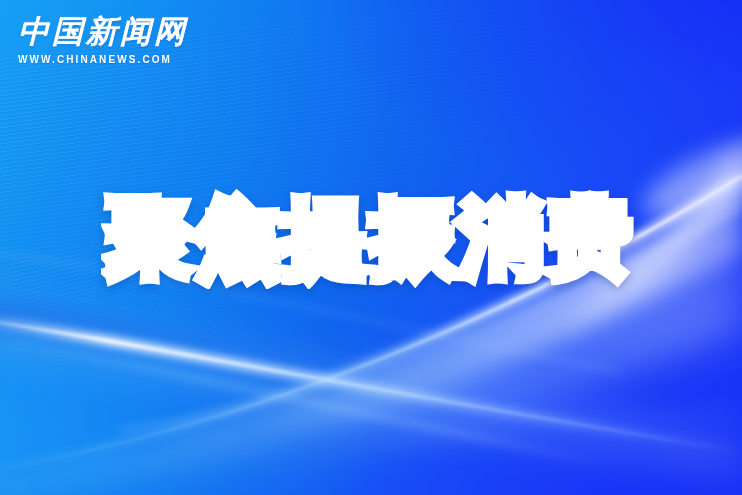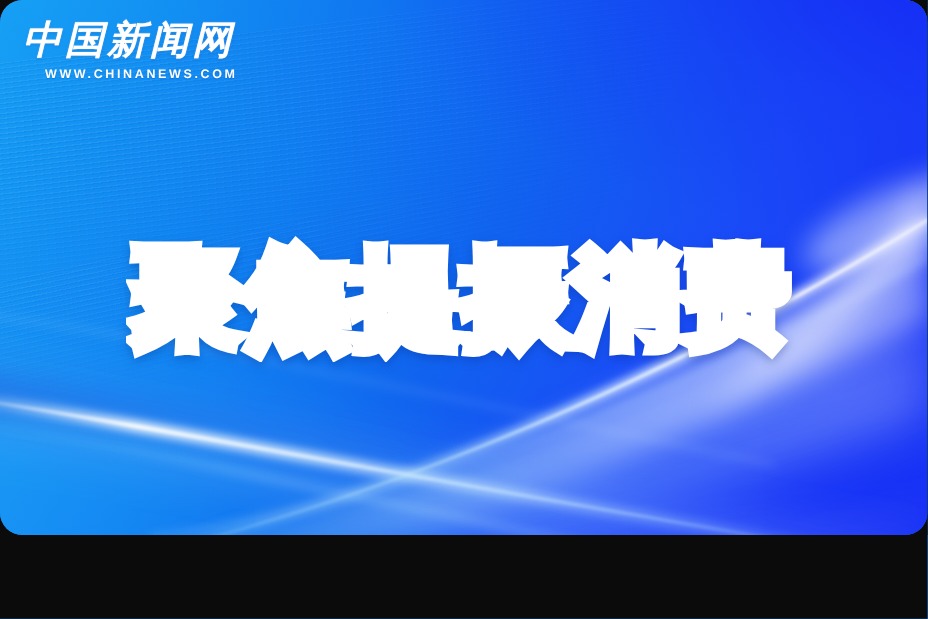--- a/index.html
+++ b/index.html
@@ -3,25 +3,24 @@
 <meta charset="utf-8">
 <style>
   html, body {
     margin: 0;
     padding: 0;
     background: #0b0b0b;
   }
   #stage {
     position: relative;
     width: 742px;
-    height: 428px;
+    height: 495px;
     overflow: hidden;
     font-family: "Liberation Sans", sans-serif;
     background: #1180f0;
-    border-radius: 18px;
   }
 
   
   .bg-base {
     position: absolute;
     inset: 0;
     background:
       linear-gradient(118deg,
         #16a0f5 0%,
         #128ef2 16%,
@@ -142,21 +141,21 @@
     white-space: nowrap;
   }
   .logo-url {
     display: block;
     color: #ffffff;
     font-family: "Liberation Sans", sans-serif;
     font-size: 10px;
     font-weight: 700;
     letter-spacing: 2.1px;
     margin-top: 5px;
-    margin-left: 18px;
+    margin-left: 0;
     white-space: nowrap;
     text-shadow: 0 1px 1px rgba(0,40,140,0.2);
   }
 
   
   .headline-wrap {
     position: absolute;
     left: 0;
     top: 196px;
     width: 742px;

